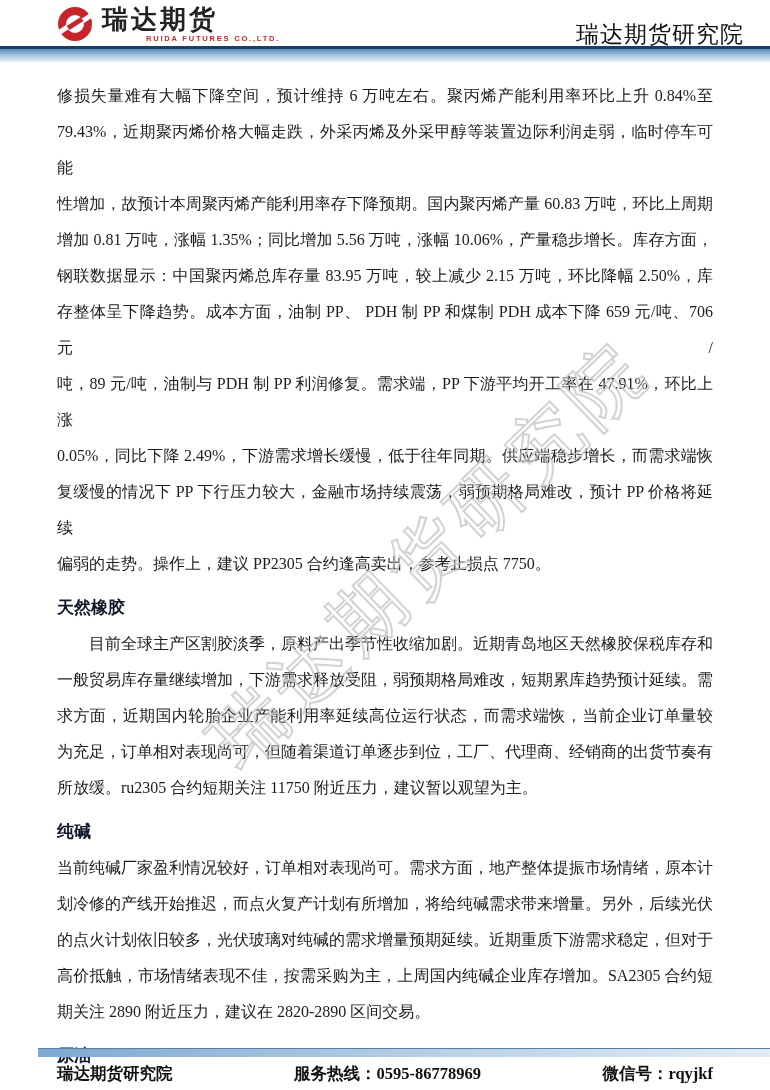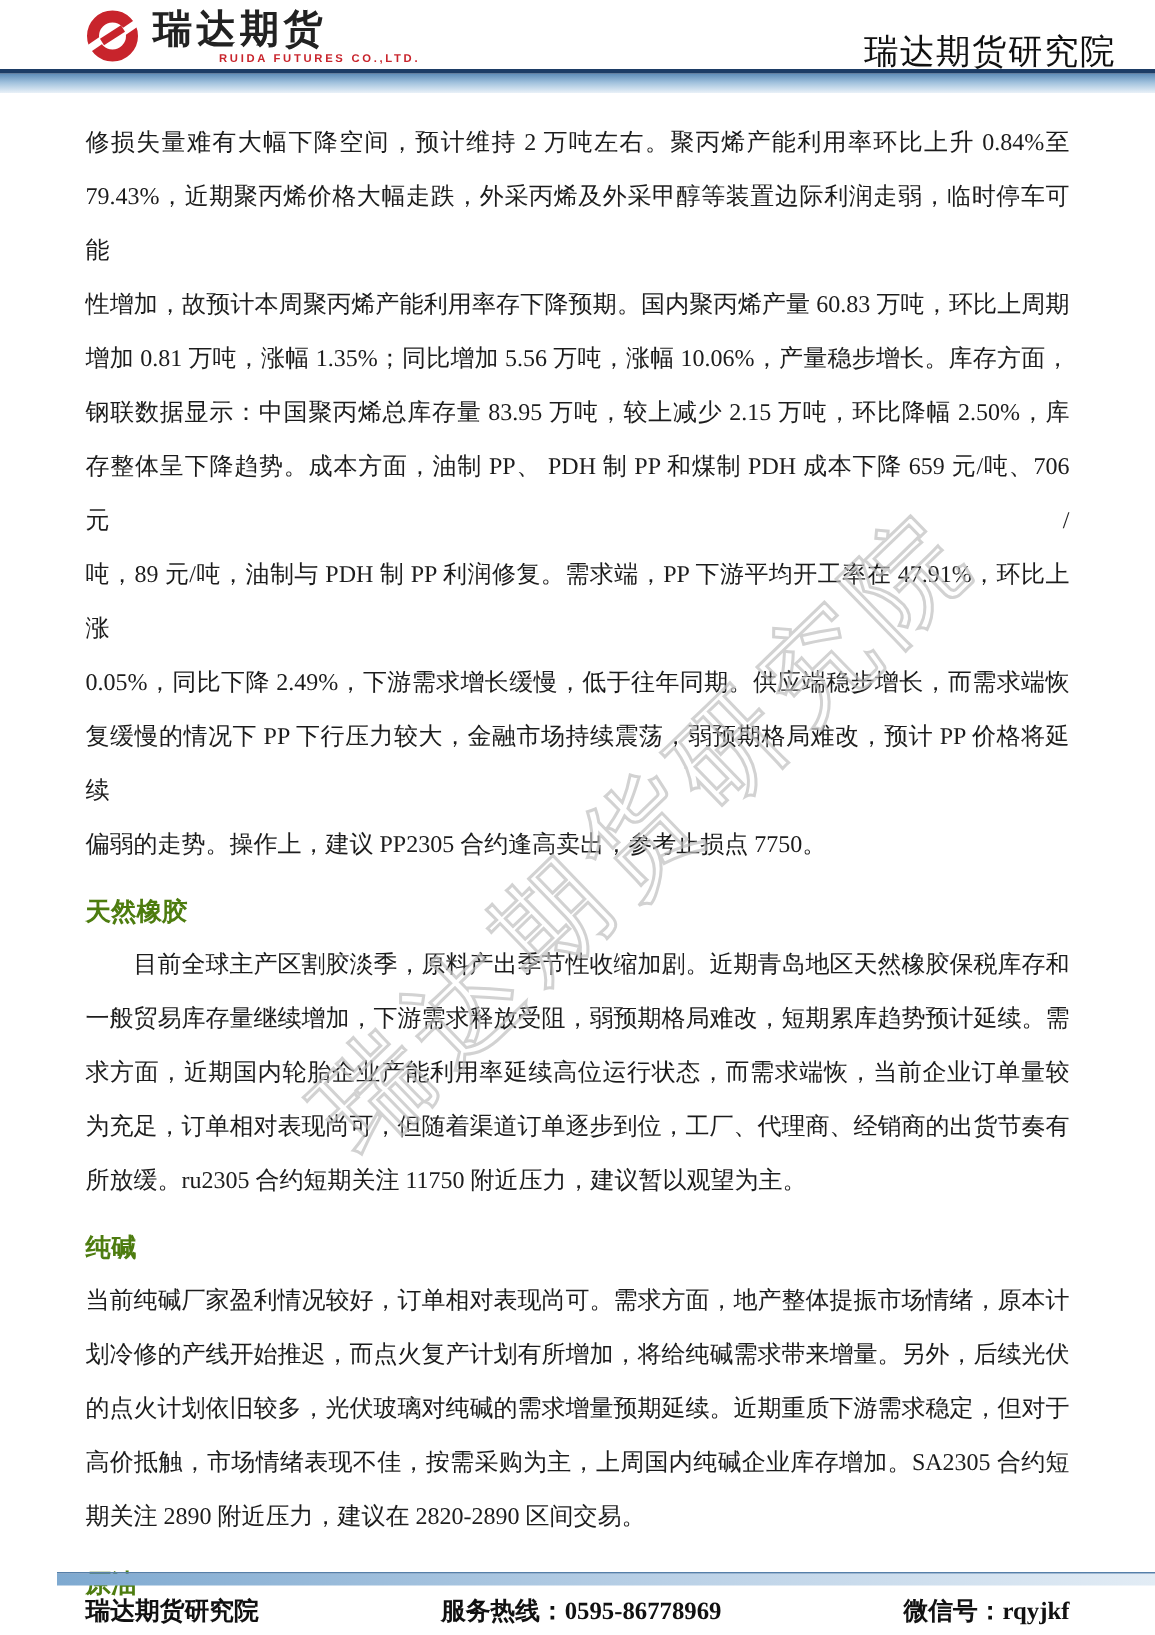--- a/index.html
+++ b/index.html
@@ -16,21 +16,21 @@
   .logo-text{display:flex;flex-direction:column;line-height:1;}
   .logo-brand{font-family:"Liberation Sans","DejaVu Sans",sans-serif;font-weight:bold;font-size:26px;letter-spacing:3px;color:#222;}
   .logo-sub{font-family:"Liberation Sans","DejaVu Sans",sans-serif;font-weight:bold;font-size:7.5px;letter-spacing:1.8px;color:#c8242c;margin-top:3px;padding-left:44px;}
   .hdr-title{font-size:23px;letter-spacing:1px;margin-top:15px;color:#111;}
   .hdr-bar{height:13px;border-top:3px solid #1d3d66;background:linear-gradient(to bottom,#5d8cb8 0%,#9fc0dc 45%,#e9f1f8 100%);}
 
   
   .body{padding:16px 57px 0 57px;font-size:16px;line-height:36px;}
   .tline{text-align:justify;text-align-last:justify;}
   .tline-last{text-align-last:left;}
-  .sec-h{font-family:Liberation Sans, sans-serif;font-weight:bold;font-size:17px;line-height:34px;margin:9px 0 1px 0;color:#4d7c0f;}
+  .sec-h{font-family:Liberation Sans, sans-serif;font-weight:bold;font-size:17px;line-height:34px;margin:9px 0 1px 0;color:#0f172a;}
 
   
   .wm{
     position:absolute;left:140px;top:505px;width:580px;text-align:center;
     font-size:74px;letter-spacing:8px;white-space:nowrap;
     transform:rotate(-44deg);
     color:transparent;-webkit-text-stroke:2px #bfbfbf;opacity:.7;
     pointer-events:none;z-index:5;
   }
 
@@ -62,21 +62,21 @@
       </span>
     </div>
     <div class="hdr-title">瑞达期货研究院</div>
   </div>
   <div class="hdr-bar"></div>
 
   <div class="wm">瑞达期货研究院</div>
 
   <div class="body">
     <div class="para">
-        <div class="tline">修损失量难有大幅下降空间，预计维持 2 万吨左右。聚丙烯产能利用率环比上升 0.84%至</div>
+        <div class="tline">修损失量难有大幅下降空间，预计维持 6 万吨左右。聚丙烯产能利用率环比上升 0.84%至</div>
         <div class="tline">79.43%，近期聚丙烯价格大幅走跌，外采丙烯及外采甲醇等装置边际利润走弱，临时停车可能</div>
         <div class="tline">性增加，故预计本周聚丙烯产能利用率存下降预期。国内聚丙烯产量 60.83 万吨，环比上周期</div>
         <div class="tline">增加 0.81 万吨，涨幅 1.35%；同比增加 5.56 万吨，涨幅 10.06%，产量稳步增长。库存方面，</div>
         <div class="tline">钢联数据显示：中国聚丙烯总库存量 83.95 万吨，较上减少 2.15 万吨，环比降幅 2.50%，库</div>
         <div class="tline">存整体呈下降趋势。成本方面，油制 PP、 PDH 制 PP 和煤制 PDH 成本下降 659 元/吨、706 元/</div>
         <div class="tline">吨，89 元/吨，油制与 PDH 制 PP 利润修复。需求端，PP 下游平均开工率在 47.91%，环比上涨</div>
         <div class="tline">0.05%，同比下降 2.49%，下游需求增长缓慢，低于往年同期。供应端稳步增长，而需求端恢</div>
         <div class="tline">复缓慢的情况下 PP 下行压力较大，金融市场持续震荡，弱预期格局难改，预计 PP 价格将延续</div>
         <div class="tline tline-last">偏弱的走势。操作上，建议 PP2305 合约逢高卖出，参考止损点 7750。</div>
       </div>

